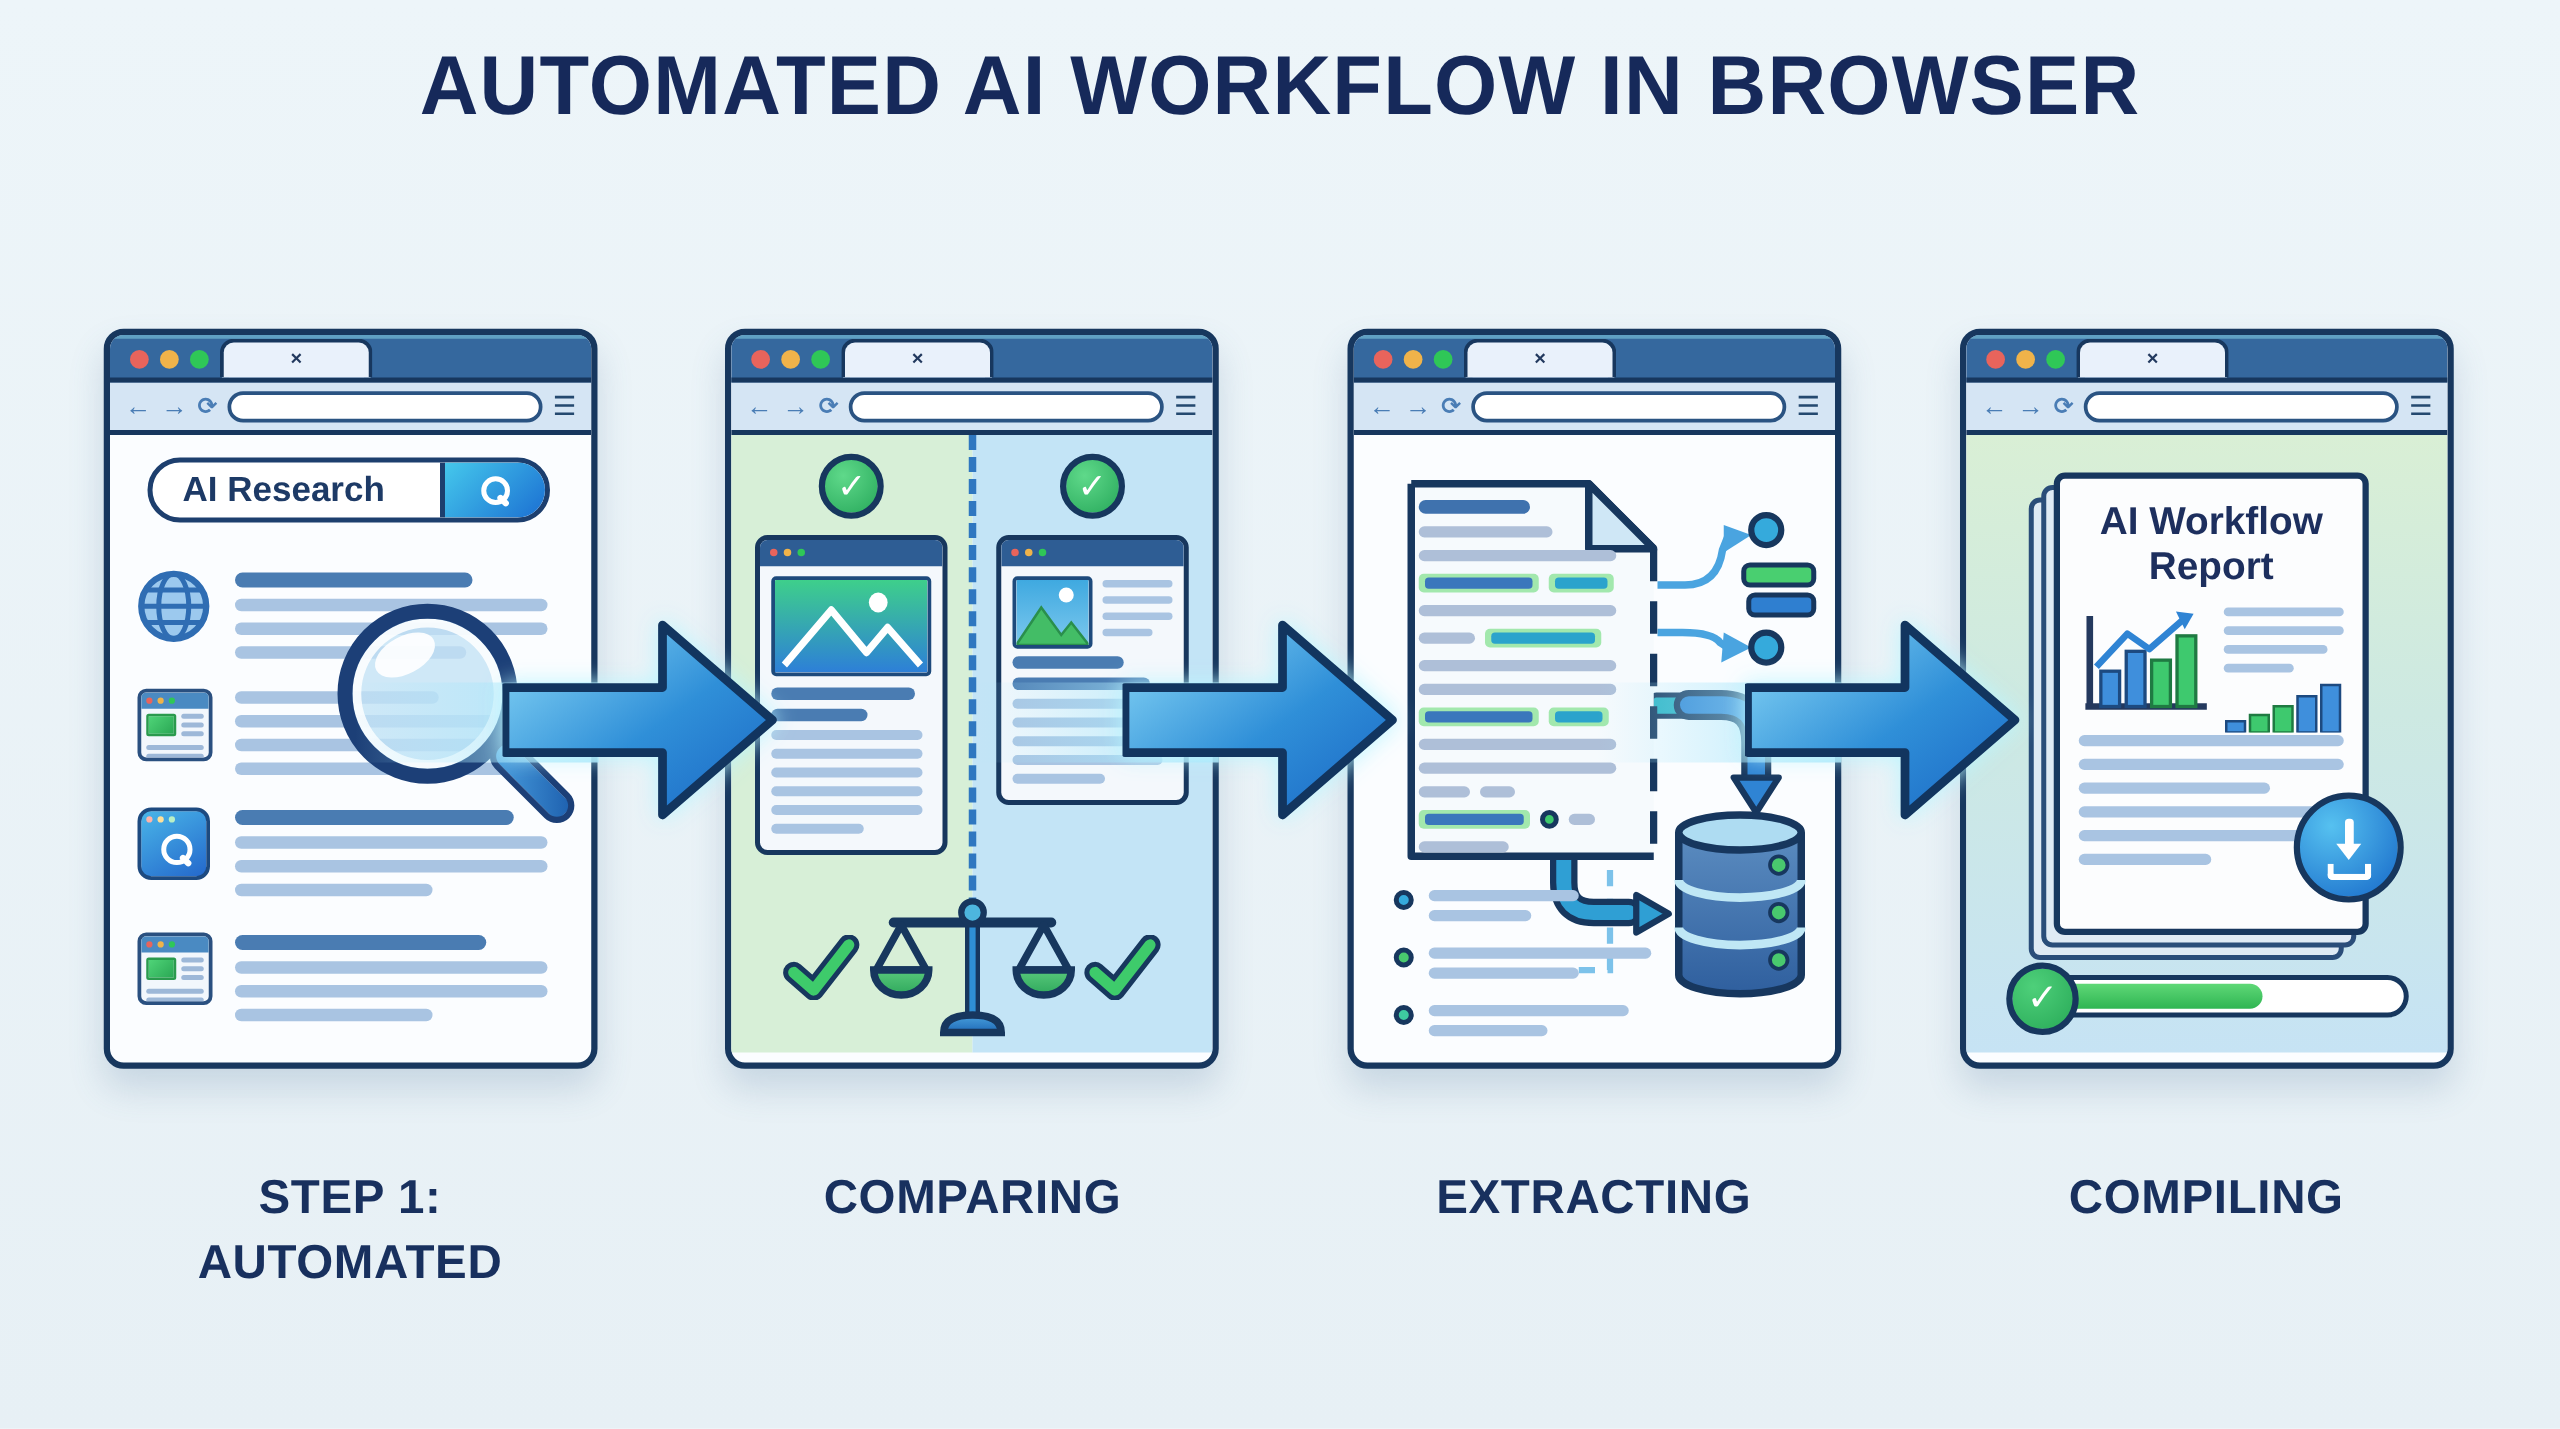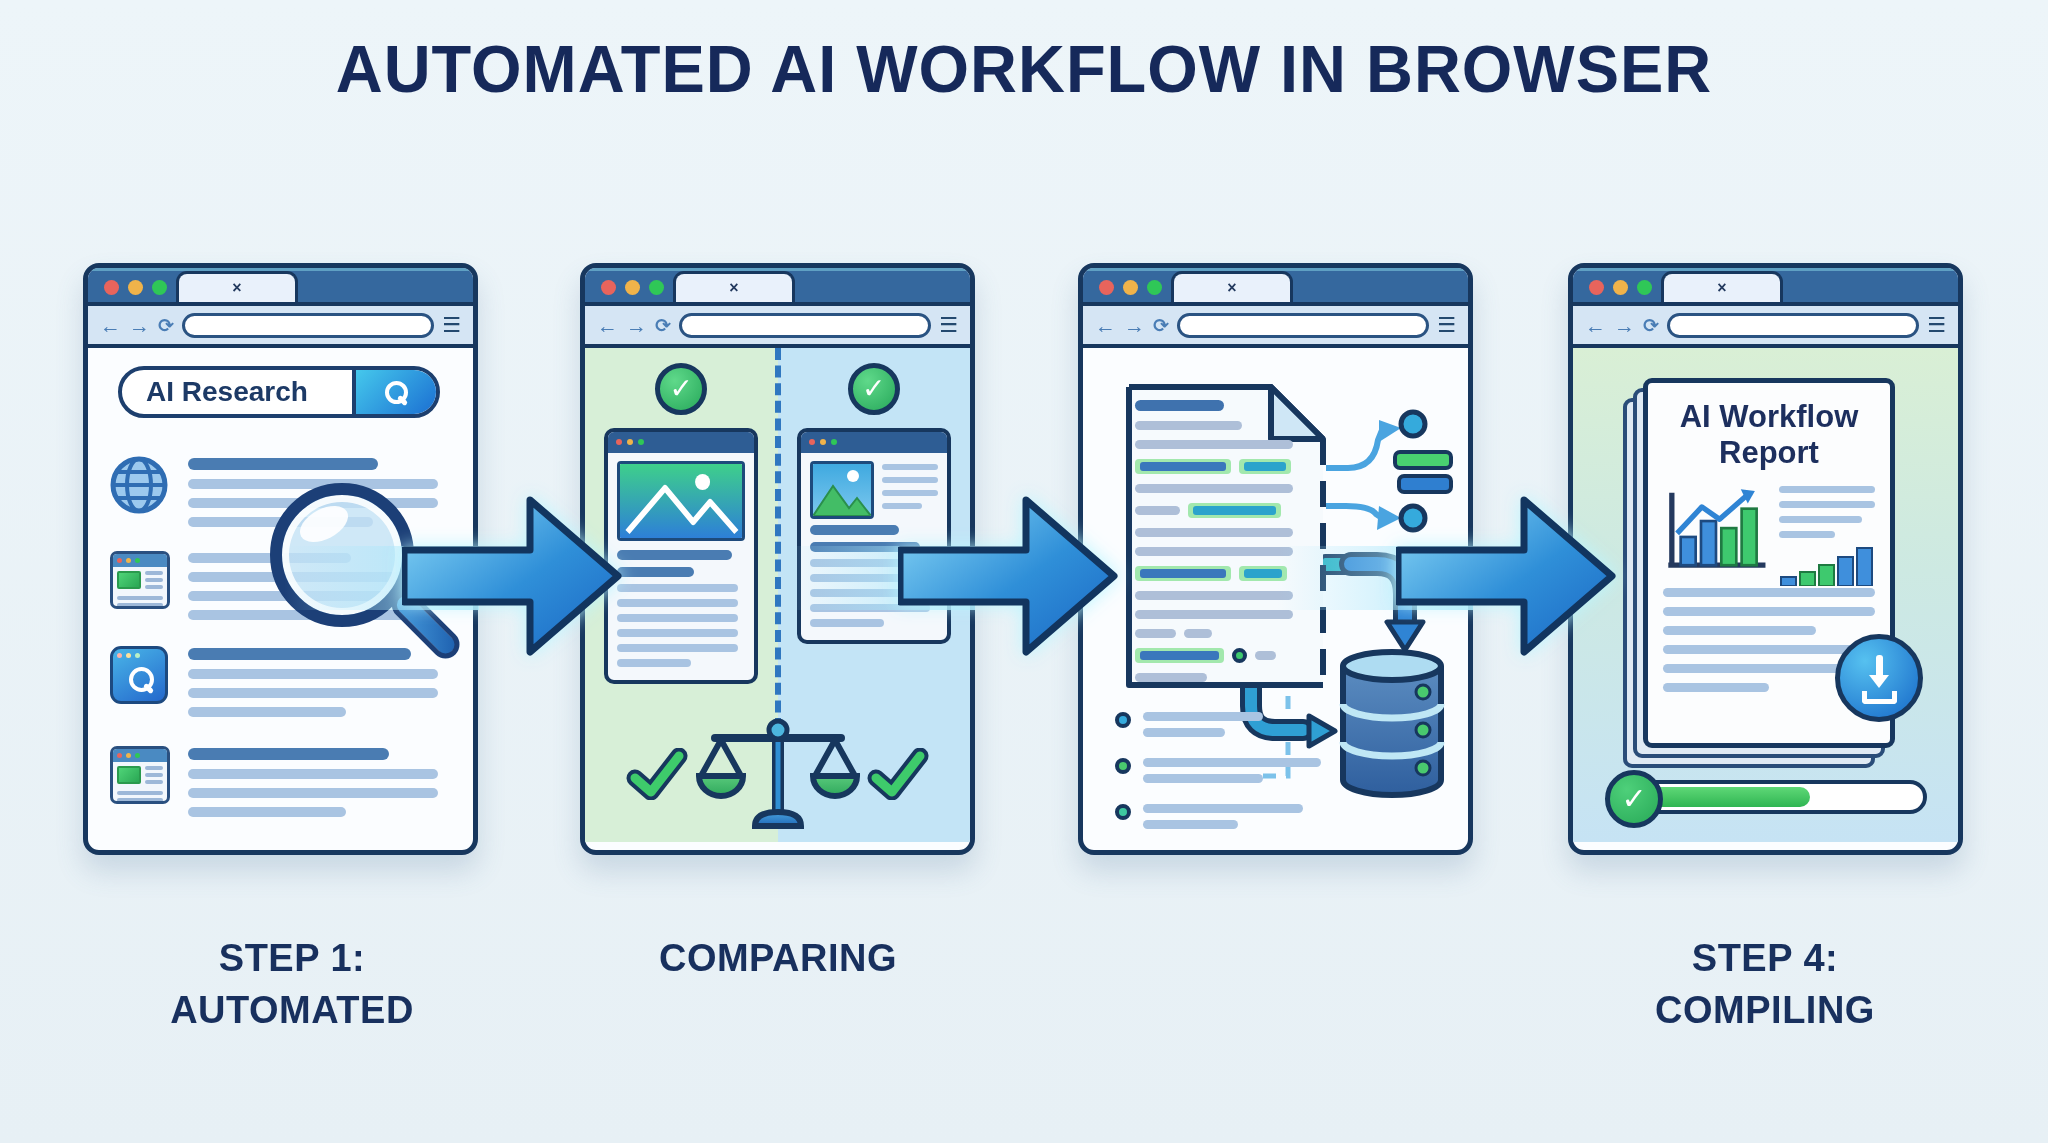--- a/index.html
+++ b/index.html
@@ -603,25 +603,25 @@
   <defs>
       <linearGradient id="ag3" x1="0" y1="0" x2="1" y2="1">
     <stop offset="0" stop-color="#8fdcf8"></stop>
         <stop offset=".55" stop-color="#2f8fd8"></stop>
         <stop offset="1" stop-color="#1a66c4"></stop>
       </linearGradient>
     </defs>
   <polygon points="2,62 128,62 128,12 216,88 128,164 128,114 2,114" fill="url(#ag3)" stroke="#12355f" stroke-width="7" stroke-linejoin="round"></polygon>
 </svg>
 
-<div class="steplabel" style="left:92px">
+<div class="steplabel" style="left:80px">
   <div>STEP 1:</div>
     <div>AUTOMATED</div>
 </div>
 <div class="steplabel" style="left:578px">
     <div>COMPARING</div>
 </div>
 <div class="steplabel" style="left:1075px">
+    <div>EXTRACTING</div>
 </div>
 <div class="steplabel" style="left:1565px">
-  <div>STEP 4:</div>
     <div>COMPILING</div>
 </div>
 
 </body></html>

